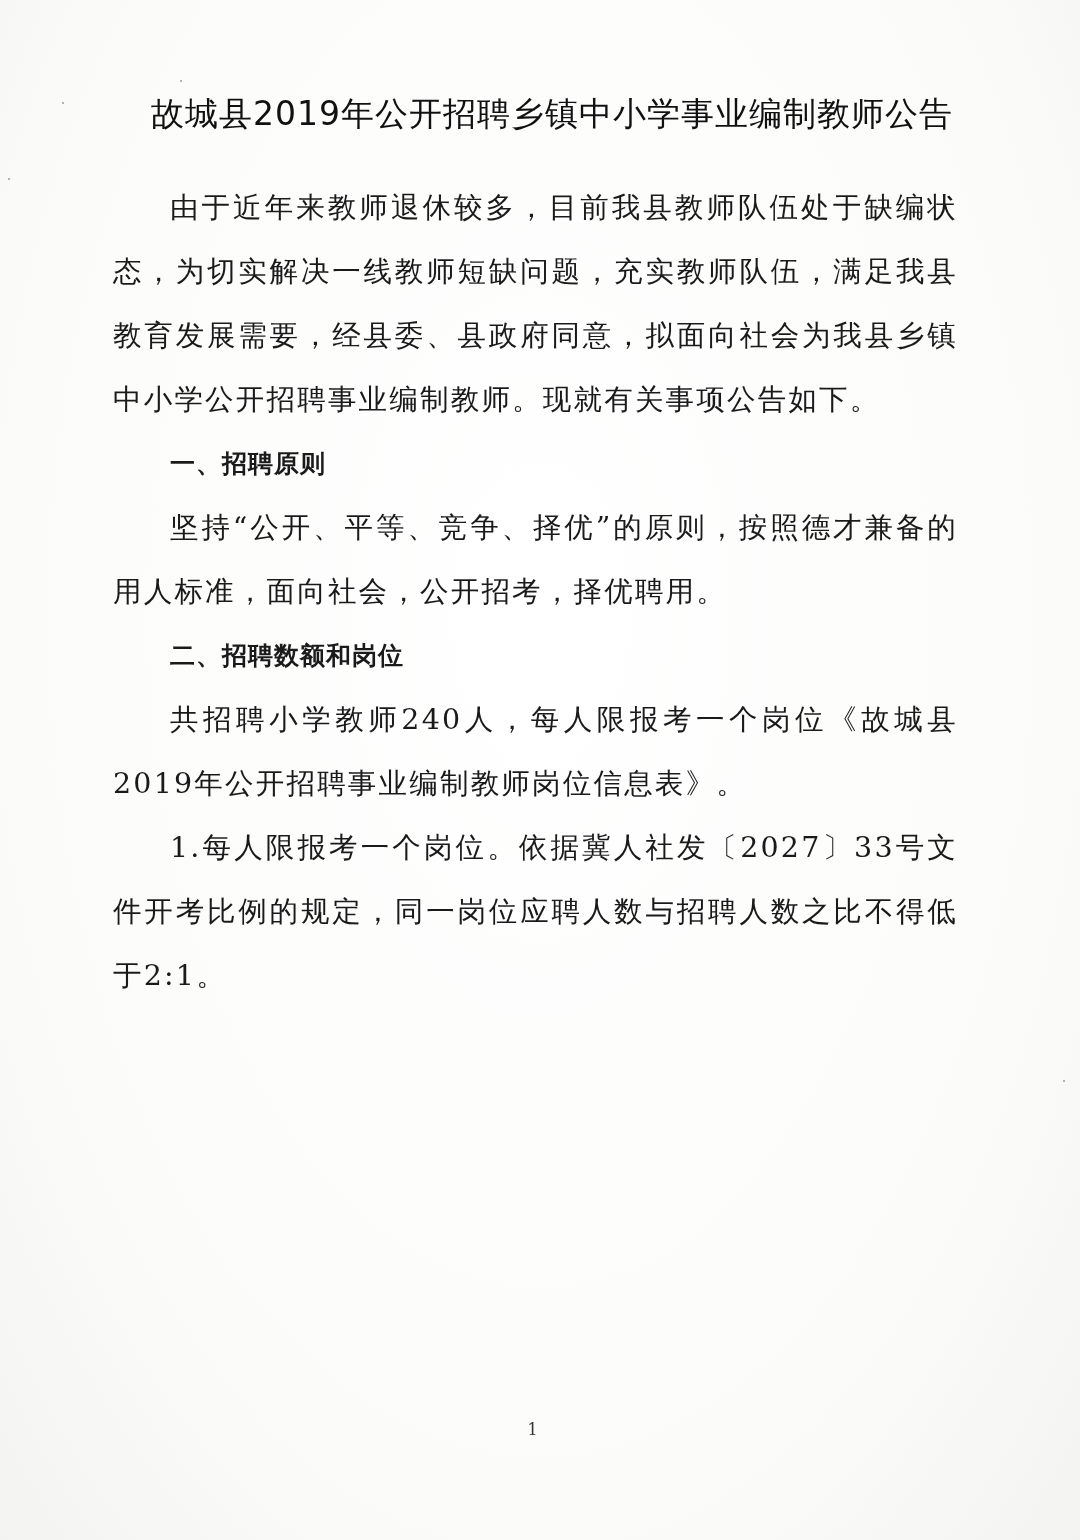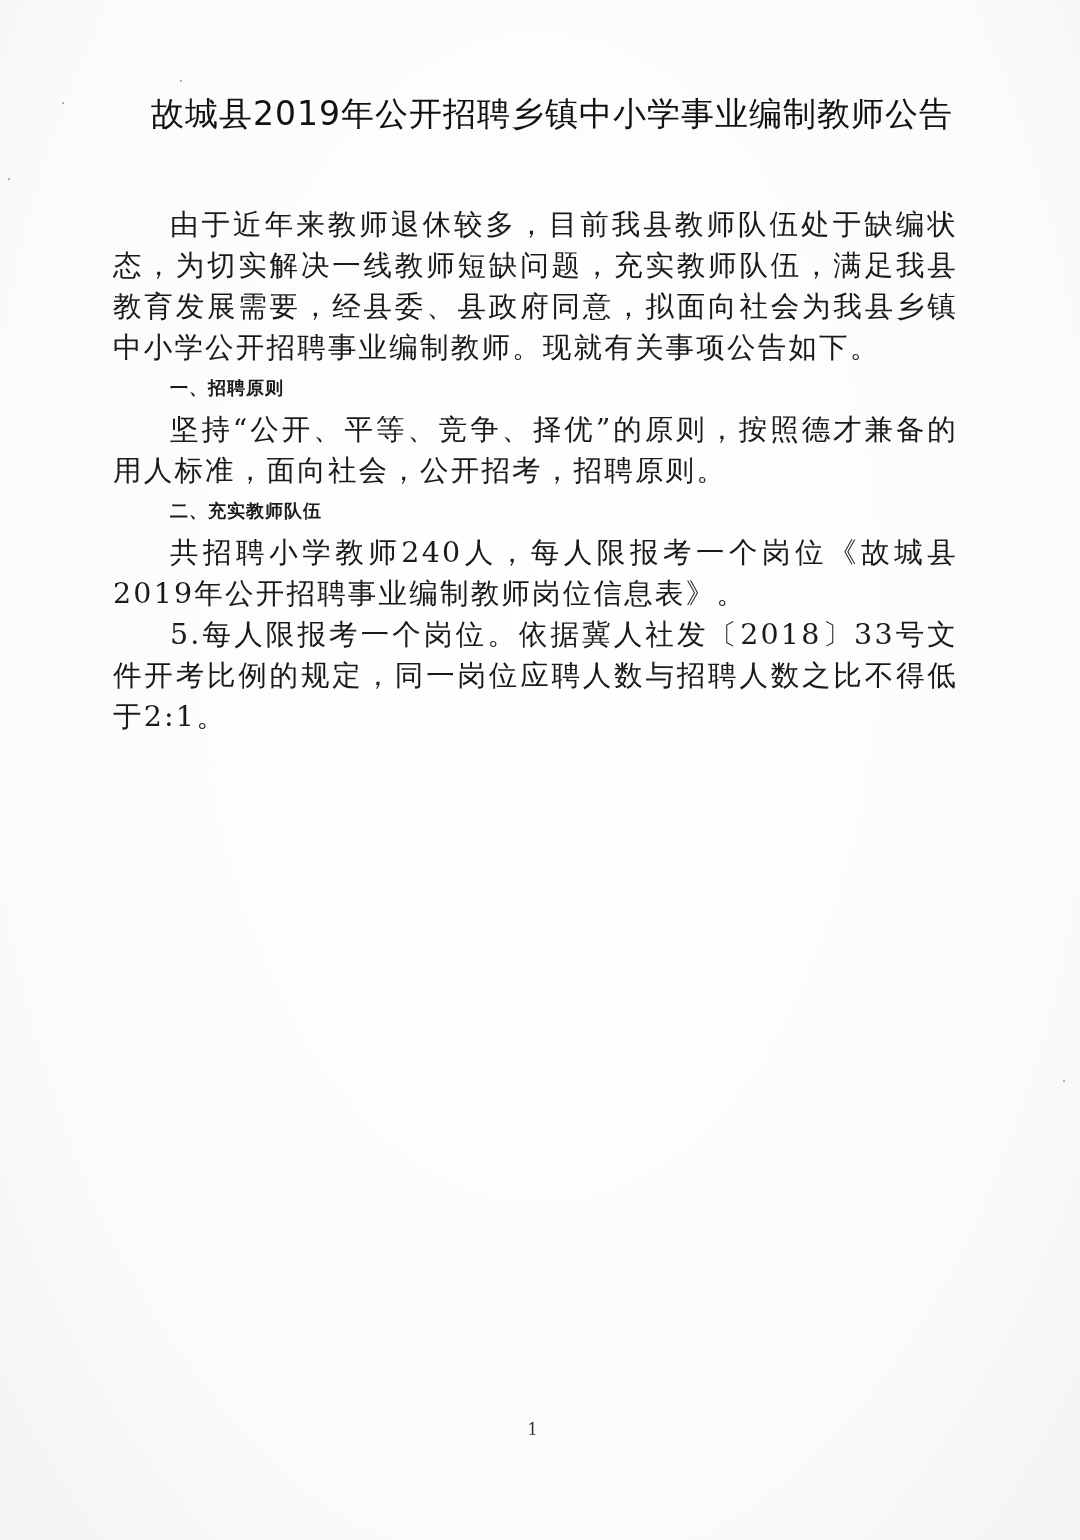--- a/index.html
+++ b/index.html
@@ -32,37 +32,37 @@
       font-size: 33px;
       letter-spacing: 1px;
       color: #111;
       white-space: nowrap;
       padding-left: 12px;
     }
     .body-text {
       position: absolute;
       left: 113px;
       width: 845px;
-      top: 204px;
+      top: 176px;
       font-size: 28.5px;
-      line-height: 41px;
+      line-height: 64px;
       letter-spacing: 2.2px;
       text-align: justify;
       text-align-last: left;
     }
     .para {
       margin: 0;
       text-indent: 57px;
     }
     .heading {
       margin: 0;
       text-indent: 57px;
-      font-family: Liberation Sans, sans-serif;
+      font-family: Liberation Serif, serif;
       font-weight: bold;
-      font-size: 18px;
+      font-size: 25px;
       letter-spacing: 1px;
     }
     .page-number {
       position: absolute;
       left: 0;
       width: 1065px;
       top: 1420px;
       text-align: center;
       font-size: 16px;
       color: #333;
@@ -83,21 +83,21 @@
   <div class="speck" style="left:180px; top:80px;"></div>
   <div class="speck" style="left:62px; top:102px;"></div>
   <div class="speck" style="left:1063px; top:1080px;"></div>
 
   <h1 class="title" style="margin:0; font-weight:normal;">故城县2019年公开招聘乡镇中小学事业编制教师公告</h1>
 
   <div class="body-text">
     <p class="para">由于近年来教师退休较多，目前我县教师队伍处于缺编状态，为切实解决一线教师短缺问题，充实教师队伍，满足我县教育发展需要，经县委、县政府同意，拟面向社会为我县乡镇中小学公开招聘事业编制教师。现就有关事项公告如下。</p>
 
     <p class="heading">一、招聘原则</p>
-    <p class="para">坚持“公开、平等、竞争、择优”的原则，按照德才兼备的用人标准，面向社会，公开招考，招聘原则。</p>
+    <p class="para">坚持“公开、平等、竞争、择优”的原则，按照德才兼备的用人标准，面向社会，公开招考，择优聘用。</p>
 
-    <p class="heading">二、充实教师队伍</p>
+    <p class="heading">二、招聘数额和岗位</p>
     <p class="para">共招聘小学教师240人，每人限报考一个岗位《故城县2019年公开招聘事业编制教师岗位信息表》。</p>
-    <p class="para">5.每人限报考一个岗位。依据冀人社发〔2018〕33号文件开考比例的规定，同一岗位应聘人数与招聘人数之比不得低于2:1。</p>
+    <p class="para">1.每人限报考一个岗位。依据冀人社发〔2027〕33号文件开考比例的规定，同一岗位应聘人数与招聘人数之比不得低于2:1。</p>
   </div>
 
   <div class="page-number">1</div>
 </div>
 
 </body></html>

